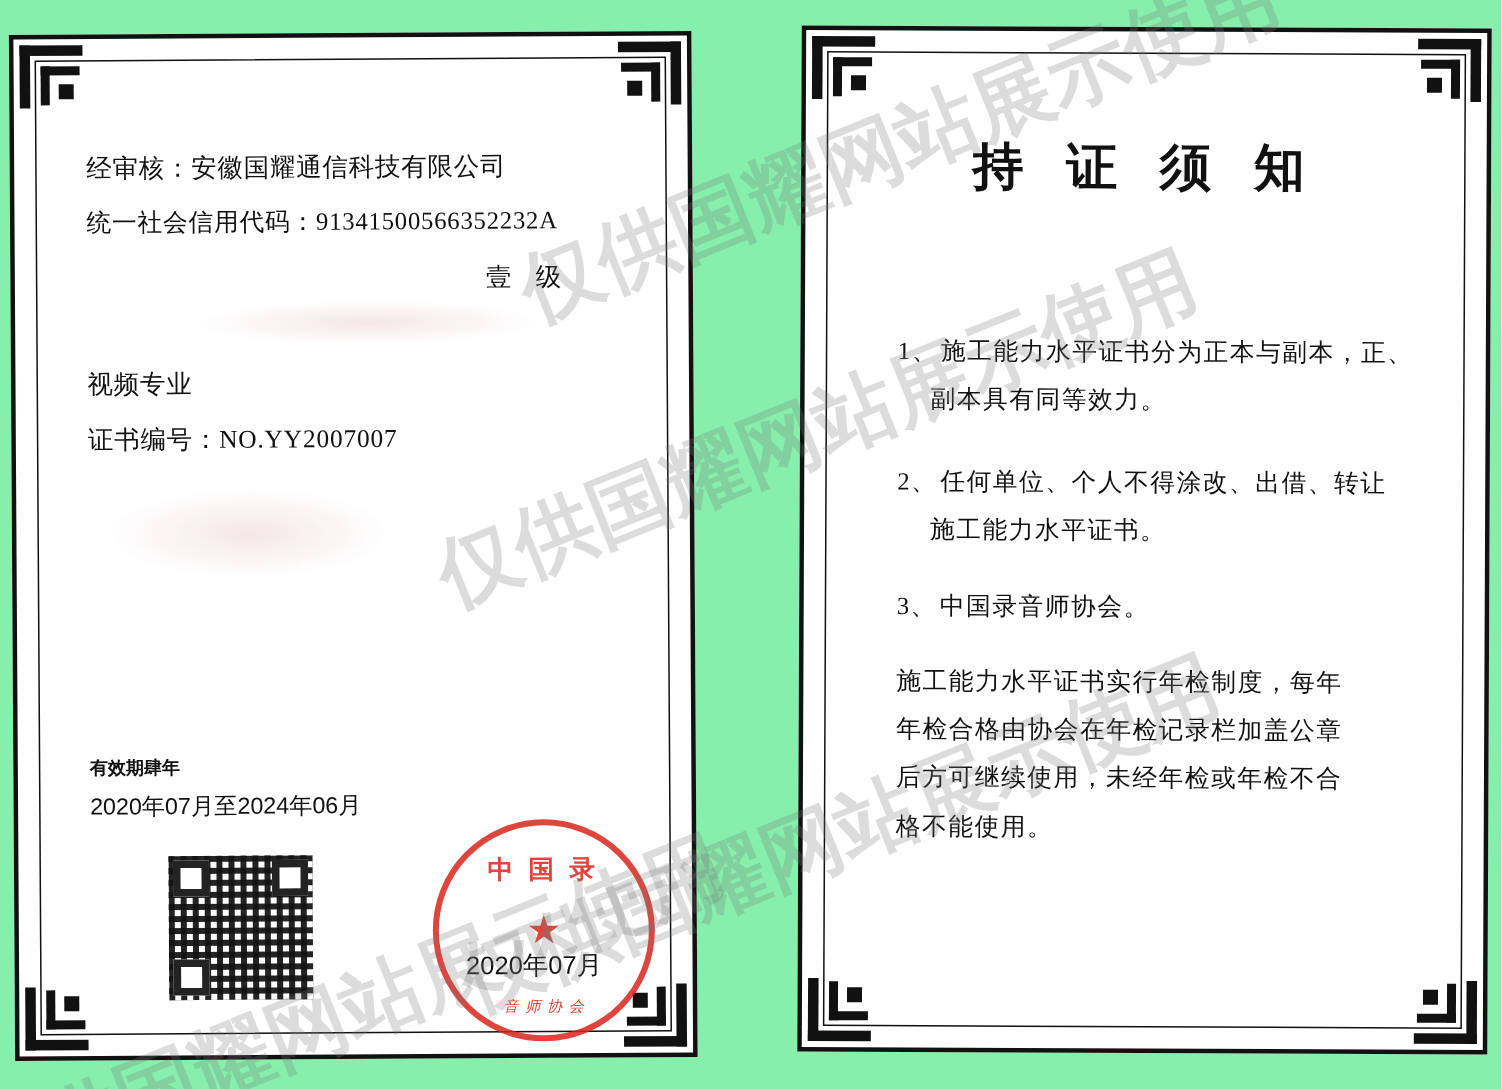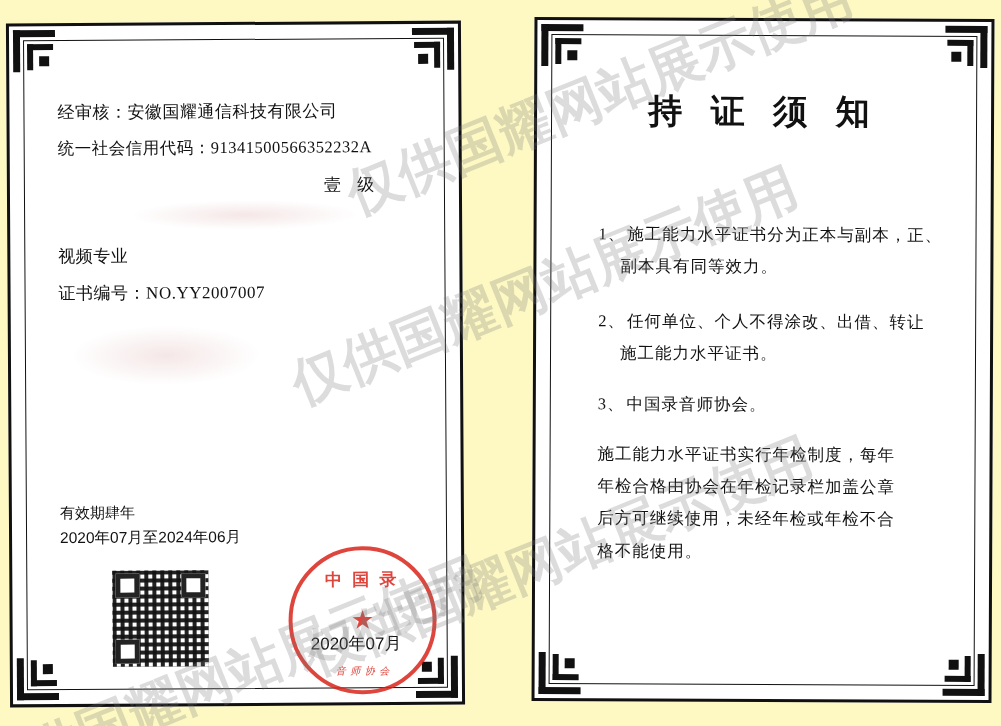--- a/index.html
+++ b/index.html
@@ -13,21 +13,21 @@
     position: relative;
     overflow: hidden;
     font-family: "Liberation Serif", serif;
     color: #111;
   }
 
   
   .scan {
     position: absolute;
     inset: 0;
-    background: #fef9c3;
+    background: #86efac;
   }
 
   
   .panel {
     position: absolute;
     background: #ffffff;
     border: 3px solid #111;
     box-sizing: border-box;
   }
   .panel-inner {
@@ -75,21 +75,21 @@
     white-space: nowrap;
     font-family: "Liberation Serif", "DejaVu Serif", serif;
   }
   #l-approve { top: 76px; }
   #l-credit  { top: 112px; font-size: 16.5px; }
   #l-spec    { top: 150px; }
   #l-grade   { top: 150px; left: 300px; letter-spacing: 6px; margin-left: 14px; }
   #l-issue   { top: 220px; }
   #l-certno  { top: 257px; }
 
-  #l-validlabel { position: absolute; left: 48px; top: 478px; font-size: 15px; white-space: nowrap; }
+  #l-validlabel { position: absolute; left: 48px; top: 478px; font-size: 12px; white-space: nowrap; font-weight: bold; }
   #l-validdate  { position: absolute; left: 48px; top: 502px; font-size: 15.5px; white-space: nowrap; font-family: "Liberation Sans", sans-serif; }
 
   
   #qr {
     position: absolute;
     left: 100px;
     top: 545px;
     width: 96px;
     height: 96px;
     background-color: #fff;

